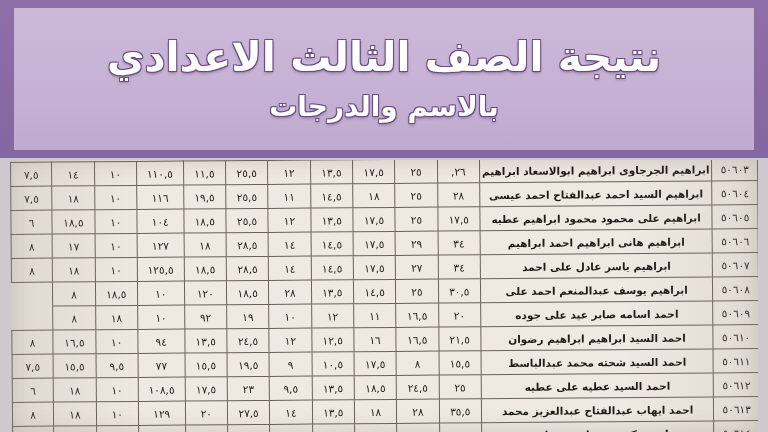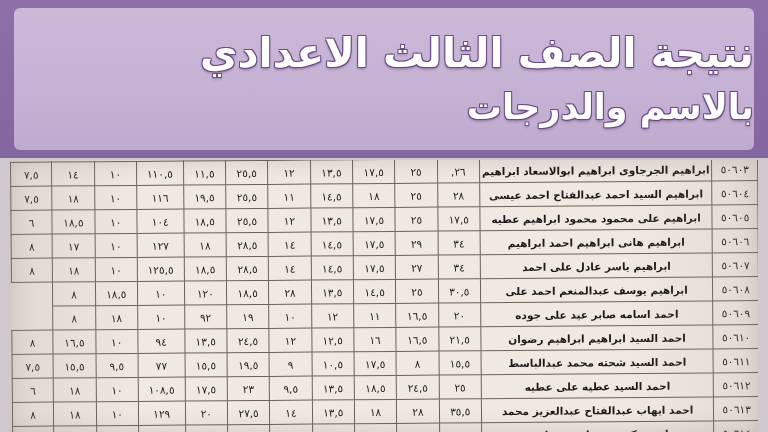--- a/index.html
+++ b/index.html
@@ -31,42 +31,42 @@
     background: linear-gradient(180deg, #8e6fa8 0%, #8a6aa4 45%, #8367a0 100%);
     box-sizing: border-box;
   }
   .banner-inner {
     position: absolute;
     left: 14px;
     top: 8px;
     width: 740px;
     height: 142px;
     background: linear-gradient(180deg, #ccb9d8 0%, #c6b2d4 55%, #c0abd0 100%);
-    border-radius: 6px;
+    border-radius: 0;
     display: flex;
     flex-direction: column;
-    align-items: flex-start;
+    align-items: center;
     justify-content: center;
   }
   .title-line {
     color: #ffffff;
     font-weight: bold;
     text-align: center;
     line-height: 1.15;
     letter-spacing: 0px;
     text-shadow:
       -1px -1px 0 #6b4b86,
       1px -1px 0 #6b4b86,
       -1px  1px 0 #6b4b86,
       1px  1px 0 #6b4b86,
       0 2px 3px rgba(60,30,80,0.45);
     font-family: "DejaVu Sans", "Liberation Sans", sans-serif;
   }
   .title-1 { font-size: 41px; }
-  .title-2 { font-size: 35px; margin-top: 10px; }
+  .title-2 { font-size: 28px; margin-top: 10px; }
 
   
   .sheet {
     position: absolute;
     left: 10px;
     top: 160px;
     width: 748px;
     height: 272px;
     background: #efe9e2;
     box-shadow: inset 0 0 22px rgba(120,105,95,0.25);

